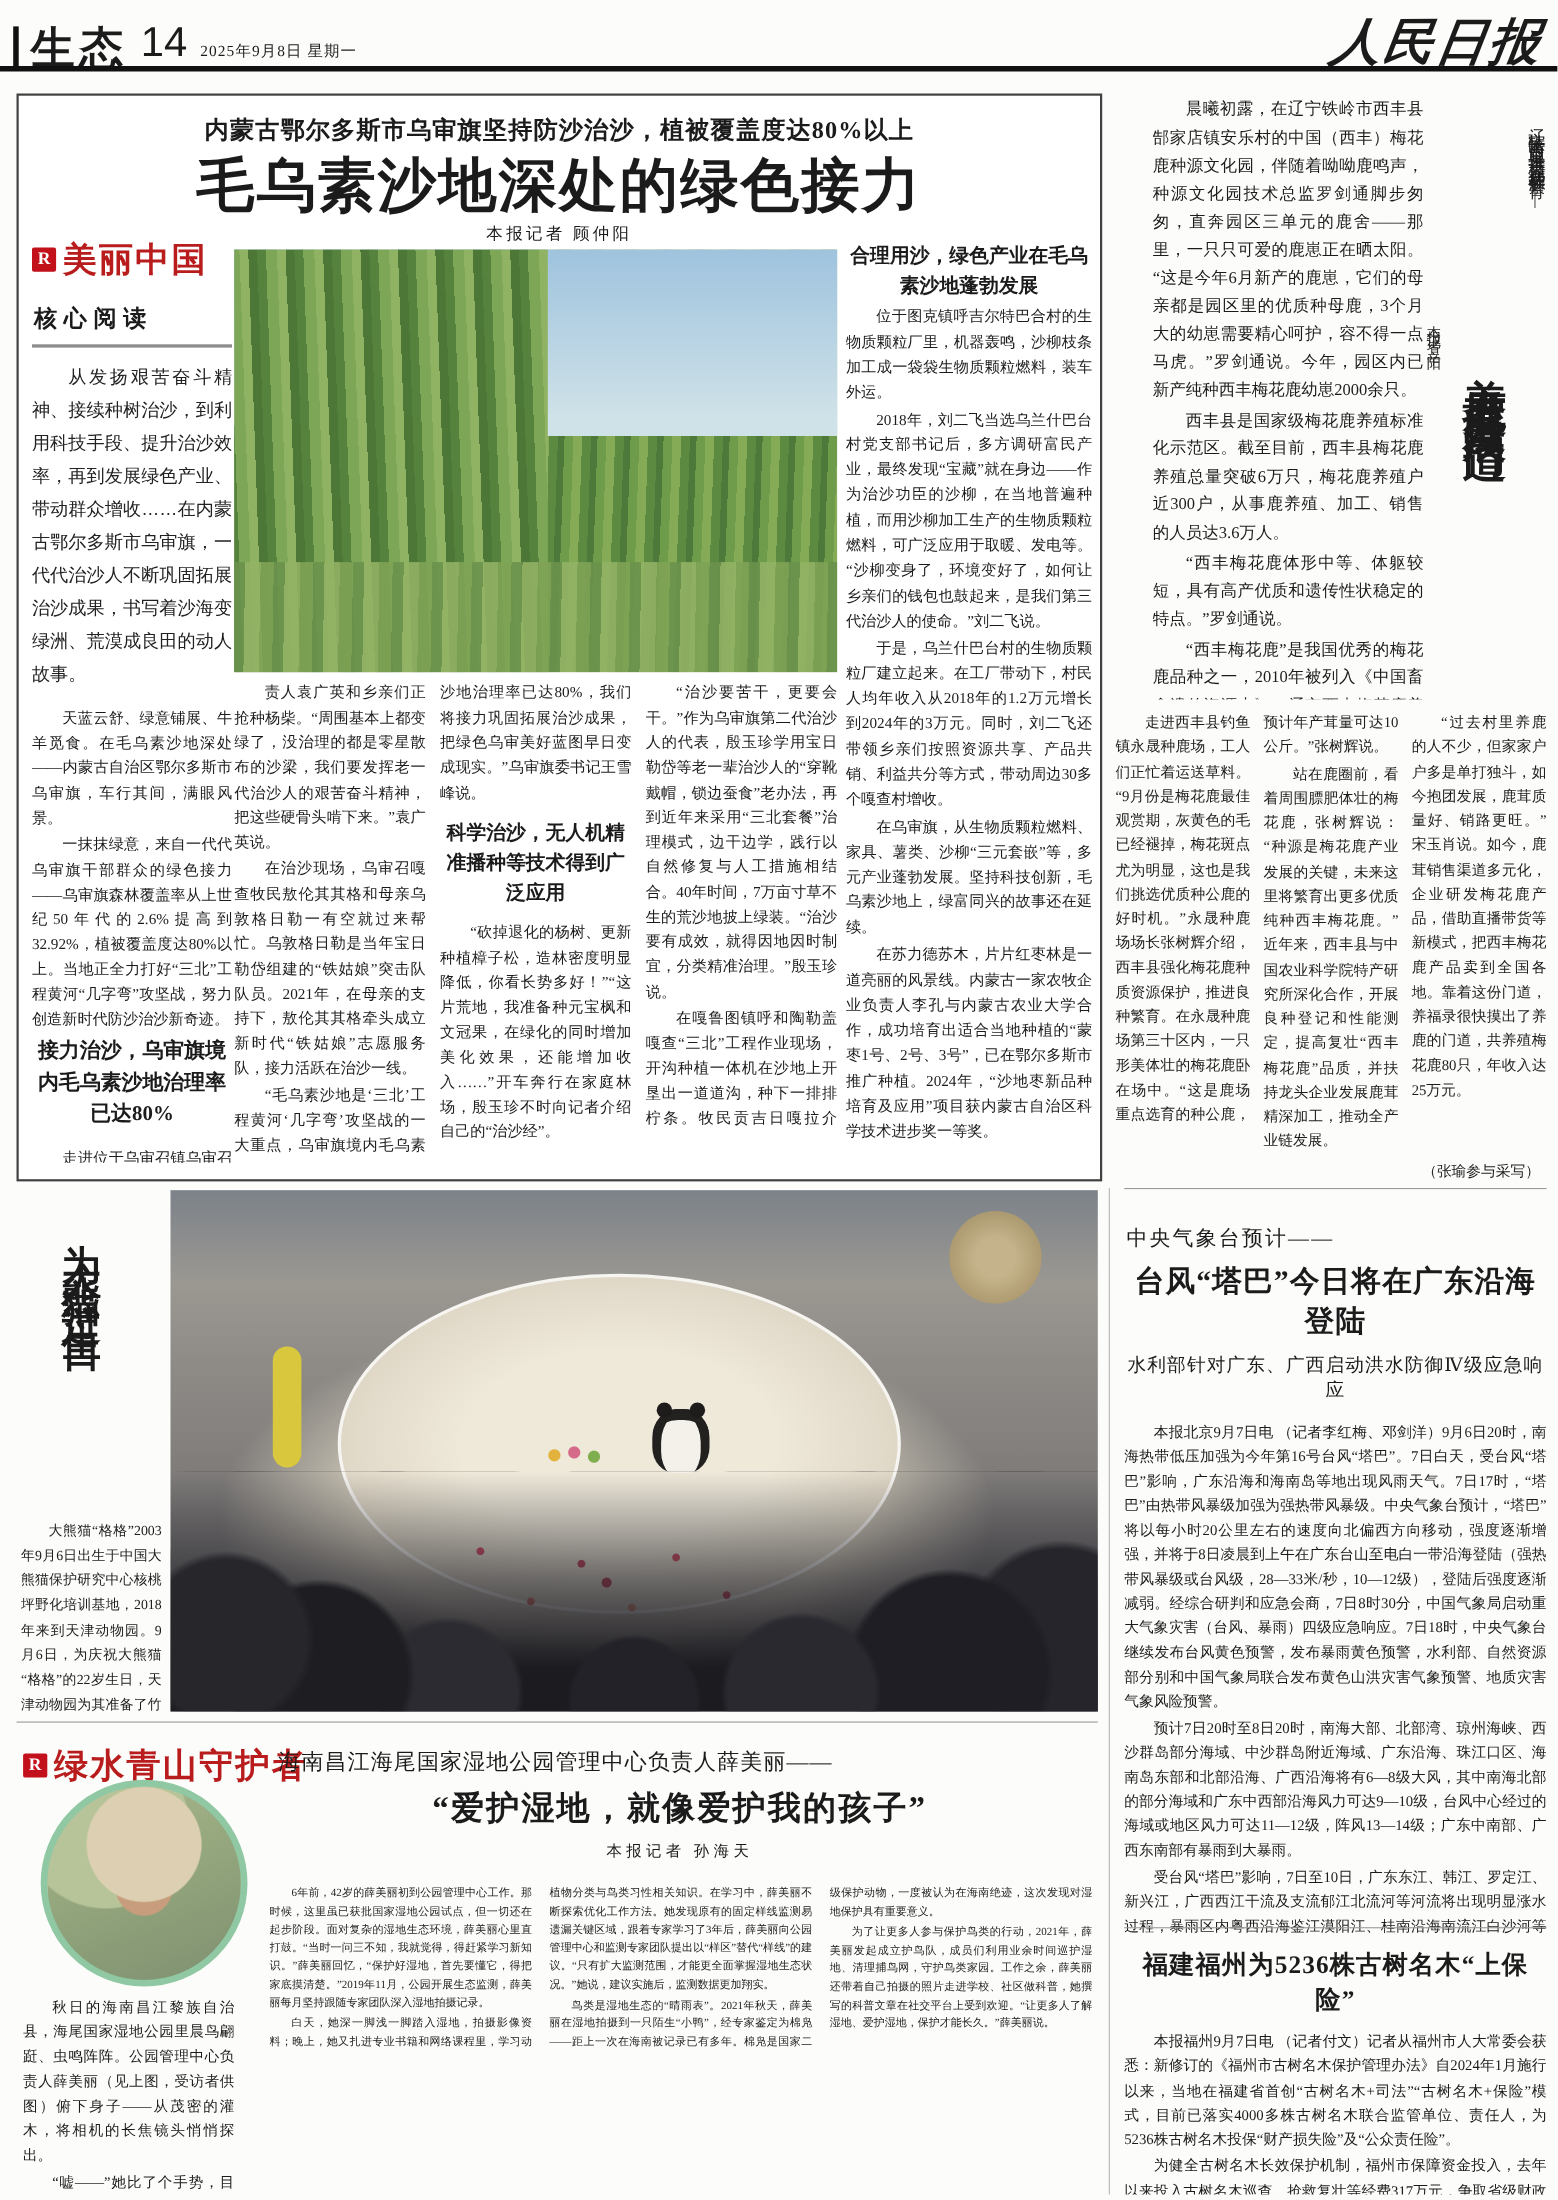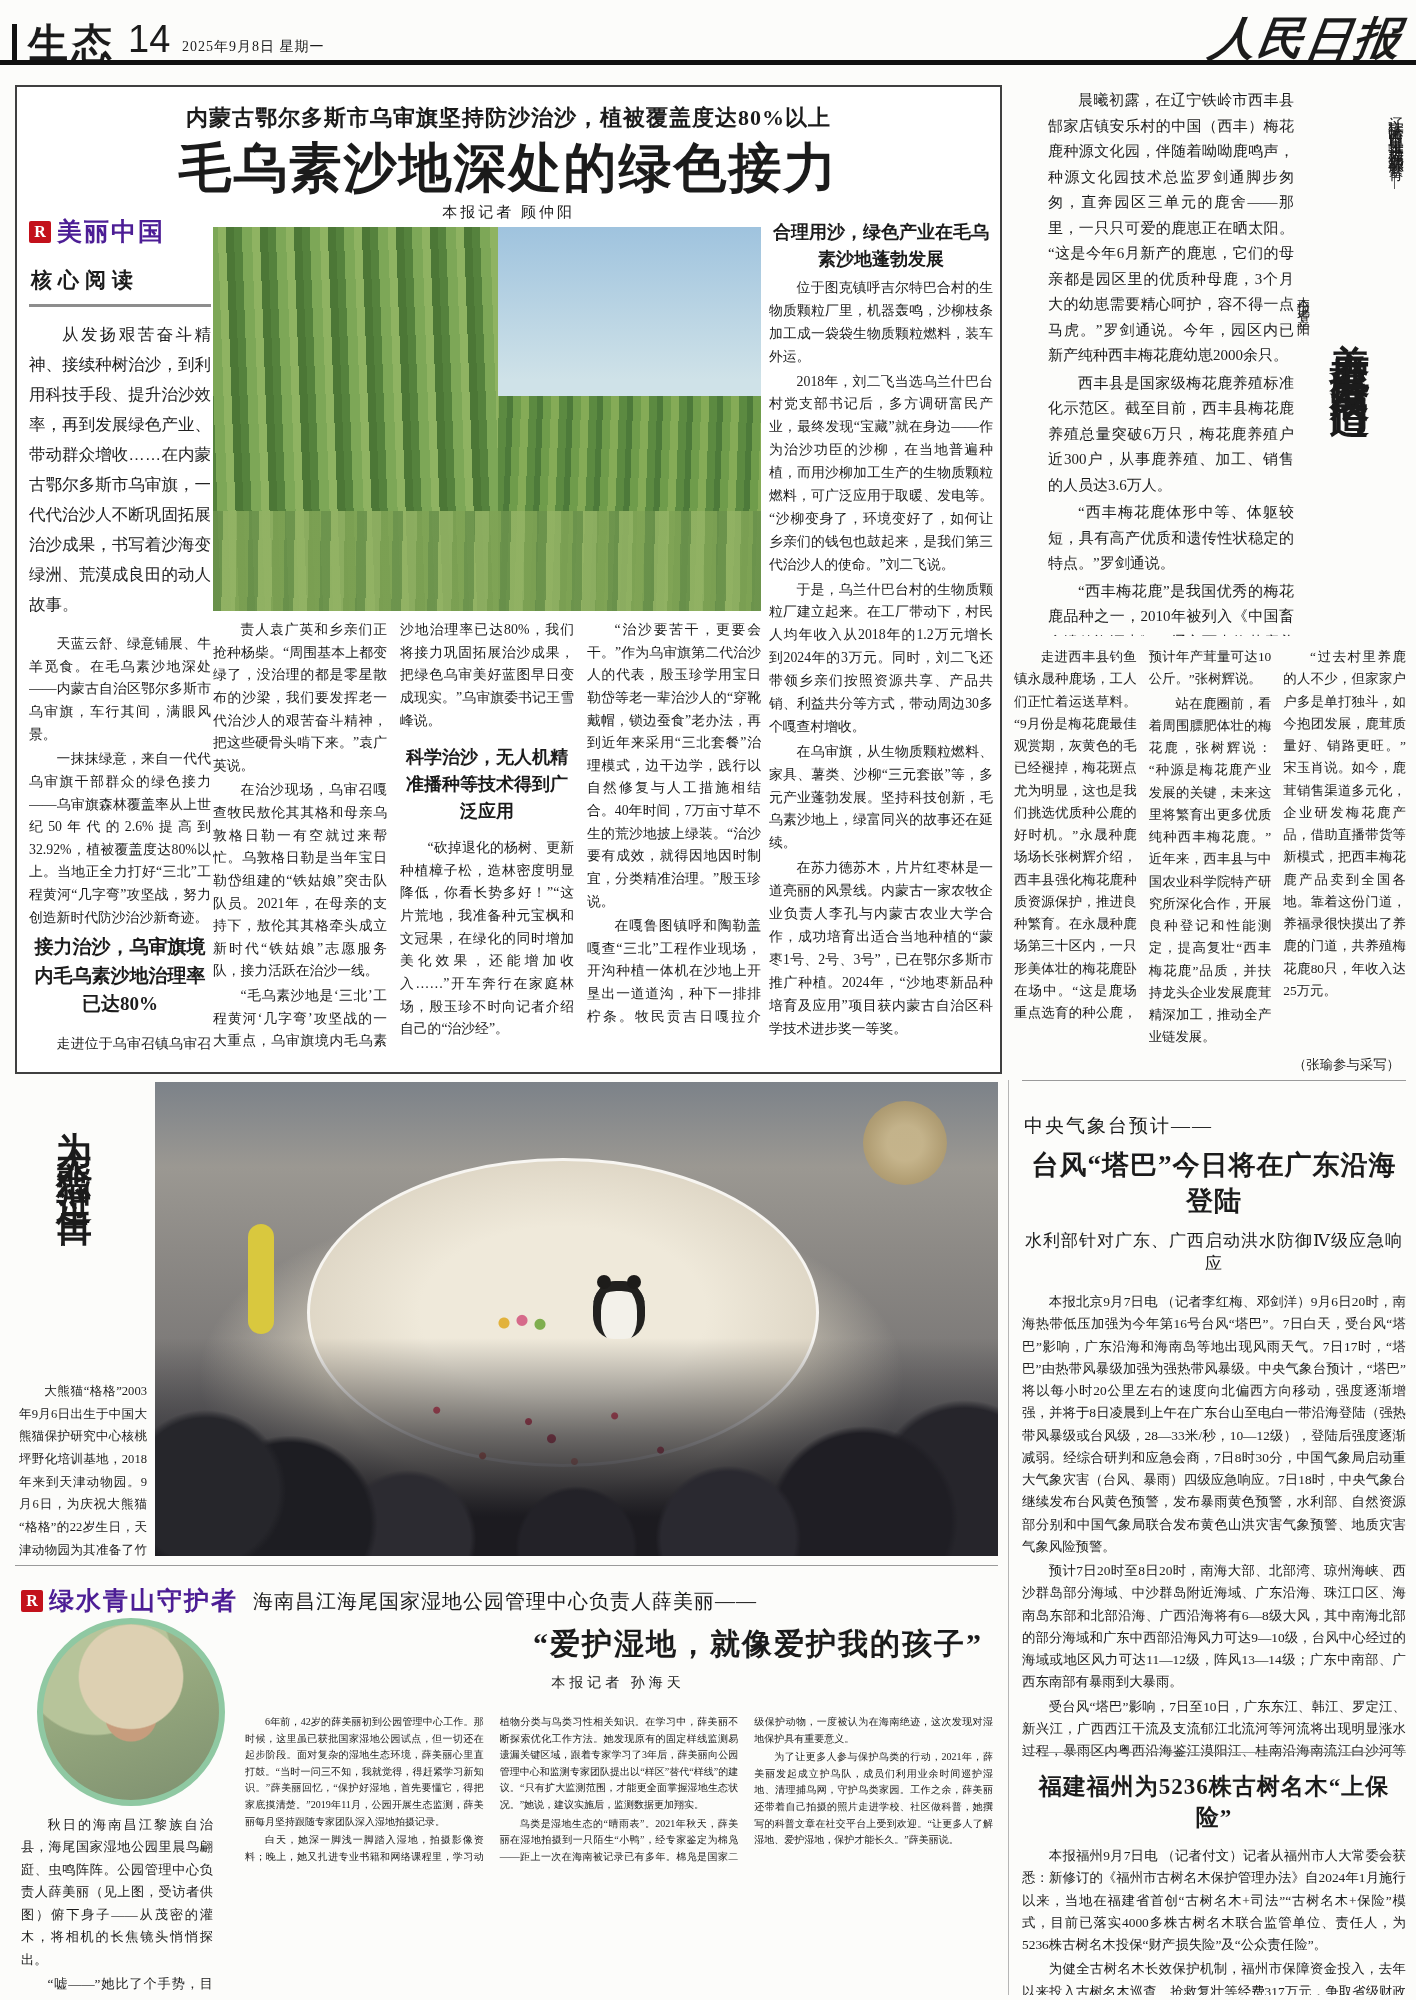--- a/index.html
+++ b/index.html
@@ -19,21 +19,21 @@
               transform:skewX(-8deg);letter-spacing:2px}
   
   .mainbox{left:15px;top:85px;width:983px;height:985px;border:2px solid #404040;background:#fff}
   .m-kicker{left:0;top:16px;width:100%;text-align:center;font-size:22px;font-weight:bold;letter-spacing:1px}
   .m-headline{left:0;top:46px;width:100%;text-align:center;font-size:53px;font-weight:bold;letter-spacing:2px}
   .m-byline{left:0;top:116px;width:100%;text-align:center;font-size:15px;letter-spacing:3px}
   .cola{left:12px;top:128px;width:182px;height:842px;overflow:hidden}
   .label-row{display:flex;align-items:center;gap:6px}
   .rbadge{width:22px;height:22px;background:#c3111b;color:#fff;font-weight:bold;
           font-size:16px;display:flex;align-items:center;justify-content:center;border-radius:2px}
-  .label-txt{color:#4c1d95;font-weight:bold;font-size:25px;letter-spacing:2px;font-family:"Liberation Sans",sans-serif}
+  .label-txt{color:#b91c1c;font-weight:bold;font-size:31px;letter-spacing:2px;font-family:"Liberation Sans",sans-serif}
   .core-title{font-size:21px;font-weight:bold;letter-spacing:6px;margin:18px 0 10px 2px}
   .gray-rule{height:3px;background:#8d8d8d;margin:4px 0 12px 0}
   .core-text{font-size:16.5px;line-height:1.82;font-family:"Liberation Sans",sans-serif;color:#222}
   .bodytext{font-size:13.8px;line-height:1.64}
   .cola .bodytext{margin-top:14px}
   .subhead{font-size:19px;font-weight:bold;text-align:center;line-height:1.5;margin:4px 0;text-indent:0}
   .photo{left:196px;top:140px;width:548px;height:384px;background:
      linear-gradient(180deg,#9fc3de 0%,#cfe2e8 40%,#cfe2e8 44%,transparent 44%),
      repeating-linear-gradient(92deg,#4d7a3a 0 6px,#6f9c4b 6px 14px,#85ab57 14px 22px,#5c8a41 22px 30px);
      background-size:100% 100%;}
@@ -96,21 +96,21 @@
      background:radial-gradient(#cdb98a 30%,#b9a372 60%,#a08a5c 100%);opacity:.85}
   
   .typhoon{left:1022px;top:1080px;width:384px;height:658px;border-top:1px solid #9a9a9a;padding-top:4px}
   .ty-kicker{font-size:19px;letter-spacing:2px;margin:28px 0 8px 2px}
   .ty-headline{font-size:27px;font-weight:bold;text-align:center;letter-spacing:1px;margin:8px 0 10px 0}
   .ty-subhead{font-size:17px;text-align:center;letter-spacing:1px;margin-bottom:16px}
   .ty-body{font-size:13.4px;line-height:1.66;height:470px;overflow:hidden}
   
   .wetland{left:15px;top:1565px;width:983px;height:430px;border-top:1px solid #9a9a9a}
   .wet-kicker{position:absolute;left:238px;top:22px;font-size:20px;letter-spacing:1px}
-  .wet-headline{position:absolute;left:238px;top:58px;width:730px;text-align:right;
+  .wet-headline{position:absolute;left:238px;top:58px;width:730px;text-align:center;
                 font-size:30px;font-weight:bold;letter-spacing:2px}
   .wet-byline{position:absolute;left:238px;top:108px;width:730px;text-align:center;
               font-size:14px;letter-spacing:4px}
   .portrait{position:absolute;left:22px;top:52px;width:176px;height:176px;border-radius:50%;
      border:6px solid #8fc8a2;background:
      radial-gradient(circle at 50% 30%,#ddd0b2 0 34%,transparent 35%),
      radial-gradient(circle at 50% 52%,#c79d7d 0 20%,transparent 21%),
      radial-gradient(circle at 30% 20%,#b7c49a 0 40%,transparent 41%),
      linear-gradient(160deg,#aab88e 0%,#93a57c 50%,#7e9070 100%)}
   .wet-leftcol{position:absolute;left:6px;top:248px;width:192px;font-size:13.2px;line-height:1.7;

